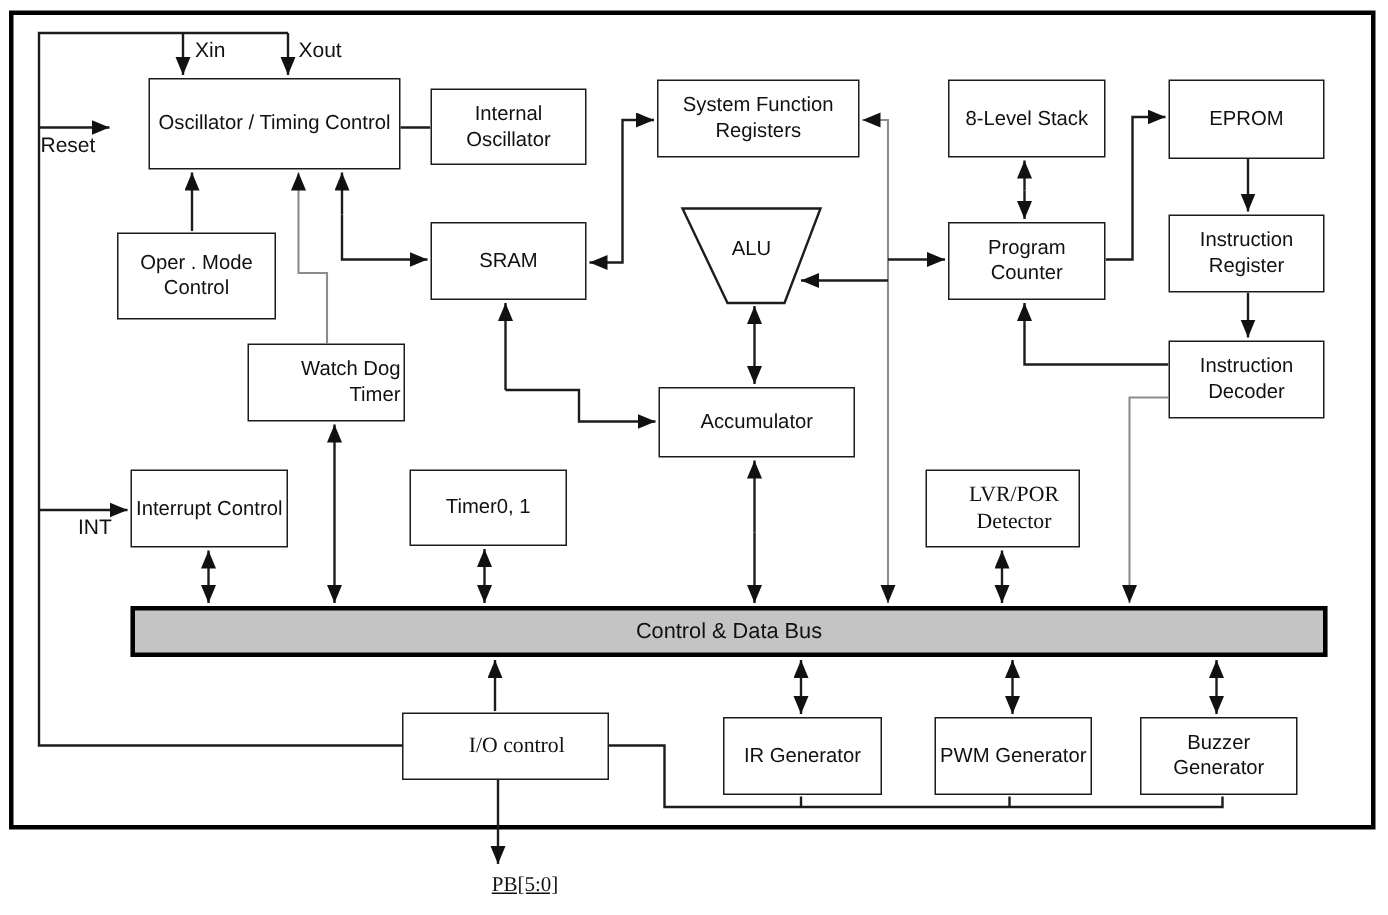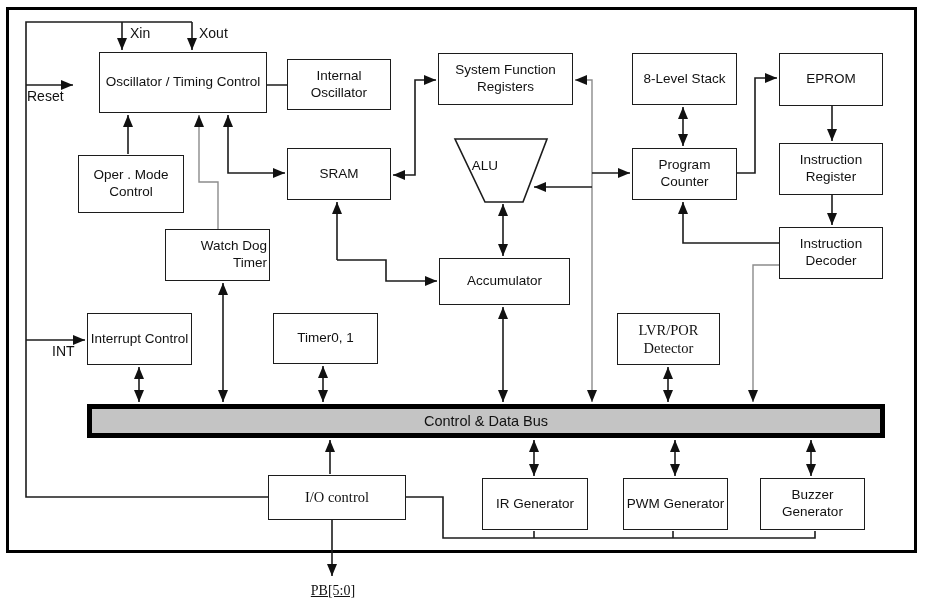--- a/index.html
+++ b/index.html
@@ -4,26 +4,26 @@
 <style>
   html,body{margin:0;padding:0;background:#fff;}
   #canvas{position:relative;width:925px;height:610px;background:#ffffff;overflow:hidden;
           font-family:"Liberation Sans",sans-serif;color:#111;}
   #frame{position:absolute;left:6px;top:7px;width:911px;height:546px;
          border:3px solid #000;box-sizing:border-box;}
   #wires{position:absolute;left:0;top:0;width:925px;height:610px;}
   .box{position:absolute;box-sizing:border-box;border:1.5px solid #1c1c1c;background:#fff;
        display:flex;align-items:center;justify-content:center;text-align:center;
        font-size:13.5px;line-height:1.25;padding:2px;z-index:3;}
-  .serif{font-family:"Liberation Serif",serif;font-size:14.5px;}
+  .serif{font-family:"Liberation Serif",serif;font-size:14.5px;padding-left:17px;}
   .pin-label{position:absolute;font-size:14px;z-index:4;white-space:nowrap;}
   #bus{position:absolute;left:87px;top:404px;width:798px;height:34px;box-sizing:border-box;
-       background:#c4c4c4;border:5px solid #000000;display:flex;align-items:center;
+       background:#c4c4c4;border:3px solid #000000;display:flex;align-items:center;
        justify-content:center;font-size:14.5px;z-index:3;}
-  #alu-label{position:absolute;left:435px;top:158px;width:100px;text-align:center;
+  #alu-label{position:absolute;left:451px;top:158px;width:100px;text-align:center;
              font-size:13.5px;z-index:3;}
   .wire{stroke:#1c1c1c;stroke-width:1.6;fill:none;}
   .wire-gray{stroke:#8c8c8c;stroke-width:1.4;fill:none;}
 </style>
 </head>
 <body>
 
 <div id="canvas">
 
   <div id="frame"></div>

